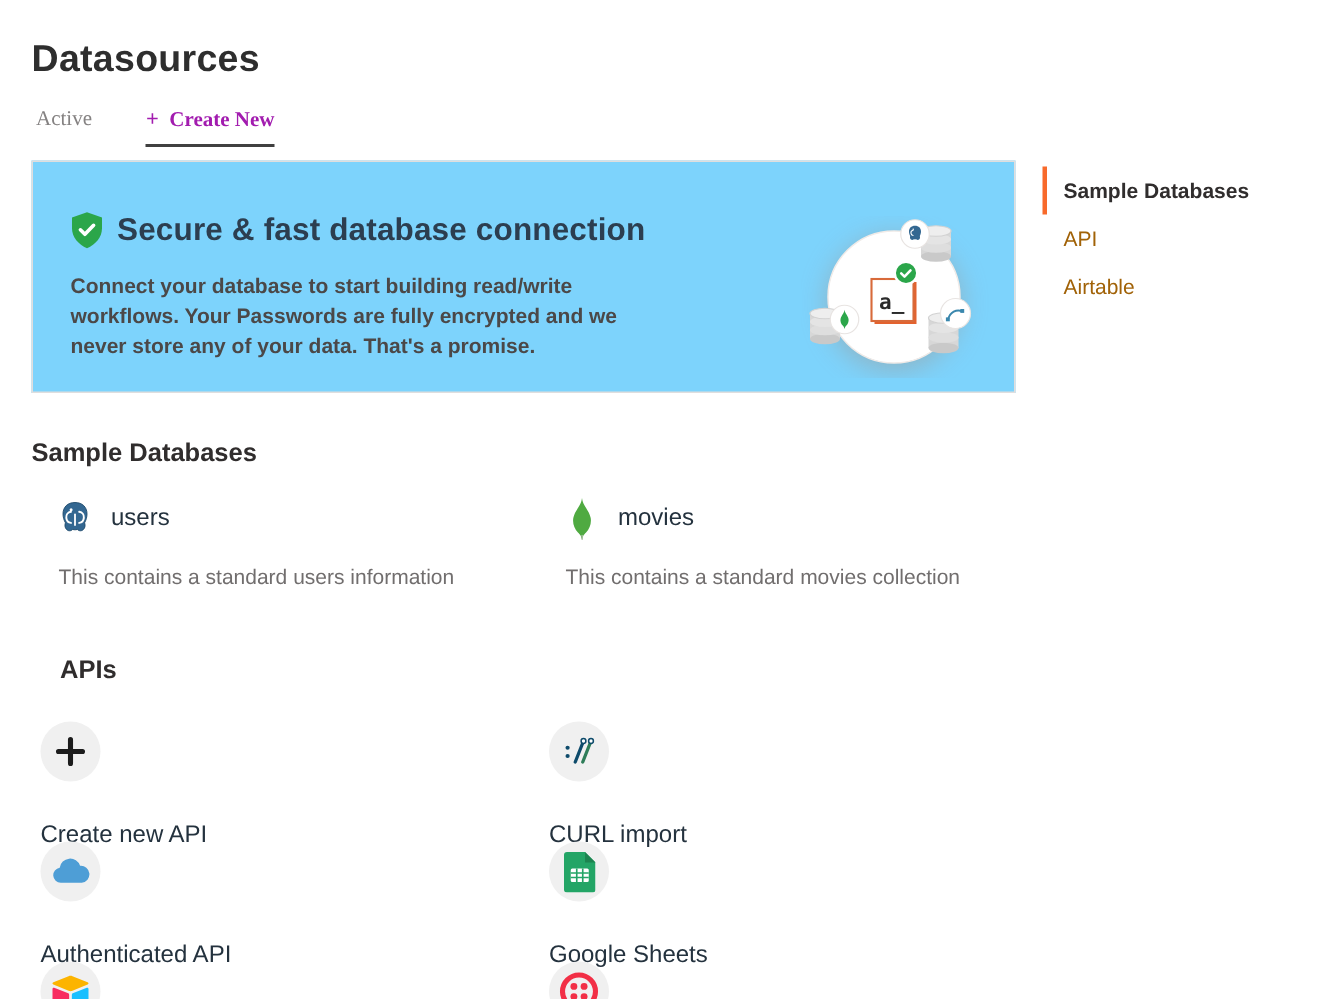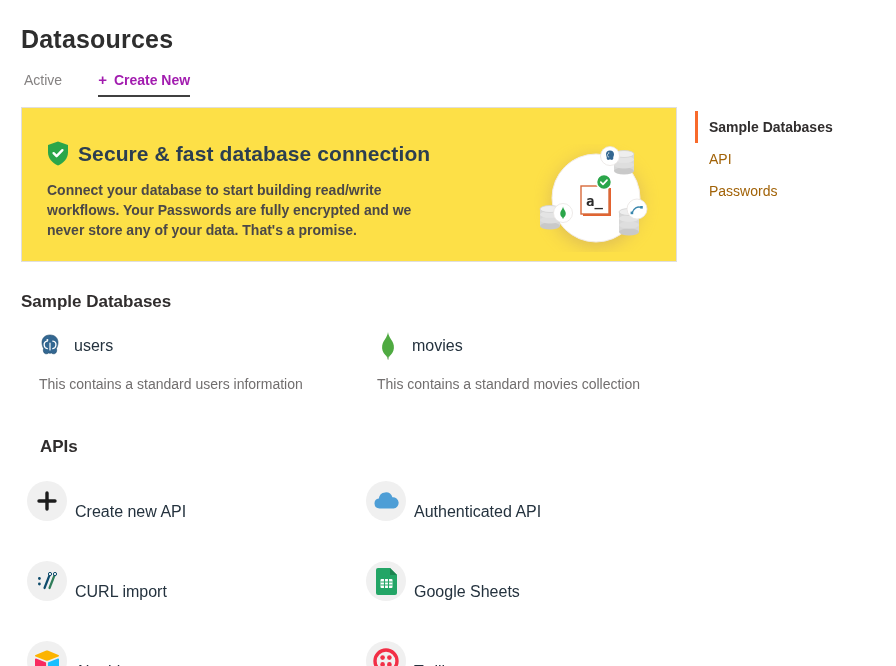--- a/index.html
+++ b/index.html
@@ -7,27 +7,27 @@
     width:896px;height:666px;overflow:hidden;position:relative;
     font-family:"Liberation Sans", sans-serif;
     -webkit-font-smoothing:antialiased;
   }
   .page-title{
     position:absolute;left:21px;top:25px;
     font-size:25px;font-weight:600;color:#2e2e2e;letter-spacing:.2px;
   }
   
   .tabs{position:absolute;left:24px;top:72px;display:flex;gap:36px;font-size:14px;}
-  .tab{line-height:16px;padding-bottom:7px;color:#858282;cursor:pointer;}
+  .tab{line-height:16px;padding-bottom:7px;color:#858282;cursor:pointer;font-family:Liberation Serif, serif;}
   .tab.active{color:#a21caf;font-weight:700;border-bottom:2px solid #404040;}
   .tab .plus{font-weight:600;margin-right:7px;font-size:15px;}
   
   .banner{
     position:absolute;left:21px;top:107px;width:656px;height:155px;
-    border:1px solid #e0dede;background:#fde047;box-sizing:border-box;
+    border:1px solid #e0dede;background:#7dd3fc;box-sizing:border-box;
   }
   .banner-head{position:absolute;left:25px;top:33px;display:flex;align-items:center;gap:9px;}
   .banner-title{font-size:21px;font-weight:700;color:#2c3e50;letter-spacing:.1px;}
   .banner-text{
     position:absolute;left:25px;top:72px;width:398px;
     font-size:14px;line-height:20px;color:#4b4848;font-weight:bold;
   }
   .illustration{position:absolute;left:512px;top:36px;}
   
   .side-nav{position:absolute;left:695px;top:111px;width:185px;font-size:14px;}
@@ -42,21 +42,21 @@
   .db-item{width:338px;cursor:pointer;}
   .db-head{display:flex;align-items:center;height:32px;}
   .db-iconbox{width:24px;display:flex;justify-content:center;align-items:center;}
   .db-name{margin-left:12px;font-size:16px;color:#24323e;}
   .db-desc{margin-top:14px;margin-left:1px;font-size:14px;color:#716e6e;}
   
   .api-grid{
     position:absolute;left:27px;top:481px;width:660px;
     display:grid;grid-template-columns:339px 1fr;row-gap:40px;
   }
-  .api-item{display:flex;align-items:flex-end;gap:8px;height:40px;cursor:pointer;}
+  .api-item{display:flex;align-items:flex-start;gap:27px;height:40px;cursor:pointer;flex-direction:column;}
   .api-circle{
     width:40px;height:40px;border-radius:50%;background:#f0f0f0;
     display:flex;align-items:center;justify-content:center;flex:0 0 40px;
   }
   .api-label{font-size:16px;color:#24323e;}
 </style>
 </head>
 <body>
 
 <div class="page-title">Datasources</div>
@@ -149,21 +149,21 @@
 </div>
 
 <div class="side-nav">
   <div class="side-item active">
     <span>Sample Databases</span>
   </div>
   <div class="side-item">
     <span>API</span>
   </div>
   <div class="side-item">
-    <span>Passwords</span>
+    <span>Airtable</span>
   </div>
 </div>
 
 <div class="section-heading" id="sd-heading">Sample Databases</div>
 
 <div class="db-grid">
   <div class="db-item">
     <div class="db-head">
       <span class="db-iconbox">
         <svg width="26" height="26" viewBox="0 0 24 24">
@@ -201,43 +201,43 @@
     <span class="api-circle">
       <svg width="20" height="20" viewBox="0 0 20 20">
         <path d="M10 2v16M2 10h16" stroke="#1c1c1c" stroke-width="3.4" stroke-linecap="round"></path>
       </svg>
     </span>
     <span class="api-label">Create new API</span>
   </div>
 
   <div class="api-item">
     <span class="api-circle">
-      <svg width="26" height="20" viewBox="0 0 26 20">
-        <path d="M20.5 17.5H6.5a5 5 0 0 1-.7-9.95A7 7 0 0 1 19.4 6.2a5.6 5.6 0 0 1 1.1 11.3z" fill="#4E9ED6"></path>
-      </svg>
-    </span>
-    <span class="api-label">Authenticated API</span>
-  </div>
-
-  <div class="api-item">
-    <span class="api-circle">
       <svg width="24" height="24" viewBox="0 0 24 24">
         <path d="M9.5 19L15 5" stroke="#0E4B6B" stroke-width="2.2" stroke-linecap="round"></path>
         <path d="M14.5 19L20 5" stroke="#2F7D59" stroke-width="2.2" stroke-linecap="round"></path>
         <circle cx="15" cy="5" r="1.6" fill="#fff" stroke="#0E4B6B" stroke-width="1"></circle>
         <circle cx="20" cy="5" r="1.6" fill="#fff" stroke="#0E4B6B" stroke-width="1"></circle>
         <circle cx="4.4" cy="9.5" r="1.4" fill="#0E4B6B"></circle>
         <circle cx="4.4" cy="15" r="1.4" fill="#0E4B6B"></circle>
       </svg>
     </span>
     <span class="api-label">CURL import</span>
   </div>
 
   <div class="api-item">
     <span class="api-circle">
+      <svg width="26" height="20" viewBox="0 0 26 20">
+        <path d="M20.5 17.5H6.5a5 5 0 0 1-.7-9.95A7 7 0 0 1 19.4 6.2a5.6 5.6 0 0 1 1.1 11.3z" fill="#4E9ED6"></path>
+      </svg>
+    </span>
+    <span class="api-label">Authenticated API</span>
+  </div>
+
+  <div class="api-item">
+    <span class="api-circle">
       <svg width="21" height="27" viewBox="0 0 21 27">
         <path d="M2 0h12l7 7v18a2 2 0 0 1-2 2H2a2 2 0 0 1-2-2V2a2 2 0 0 1 2-2z" fill="#23A566" transform="translate(0,0)"></path>
         <path d="M14 0l7 7h-7z" fill="#1C8450"></path>
         <g>
           <rect x="4.5" y="11" width="12" height="9" rx="1" fill="#fff"></rect>
           <path d="M4.5 14h12M4.5 17h12M8.5 11v9M12.5 11v9" stroke="#23A566" stroke-width="1.1"></path>
         </g>
       </svg>
     </span>
     <span class="api-label">Google Sheets</span>

